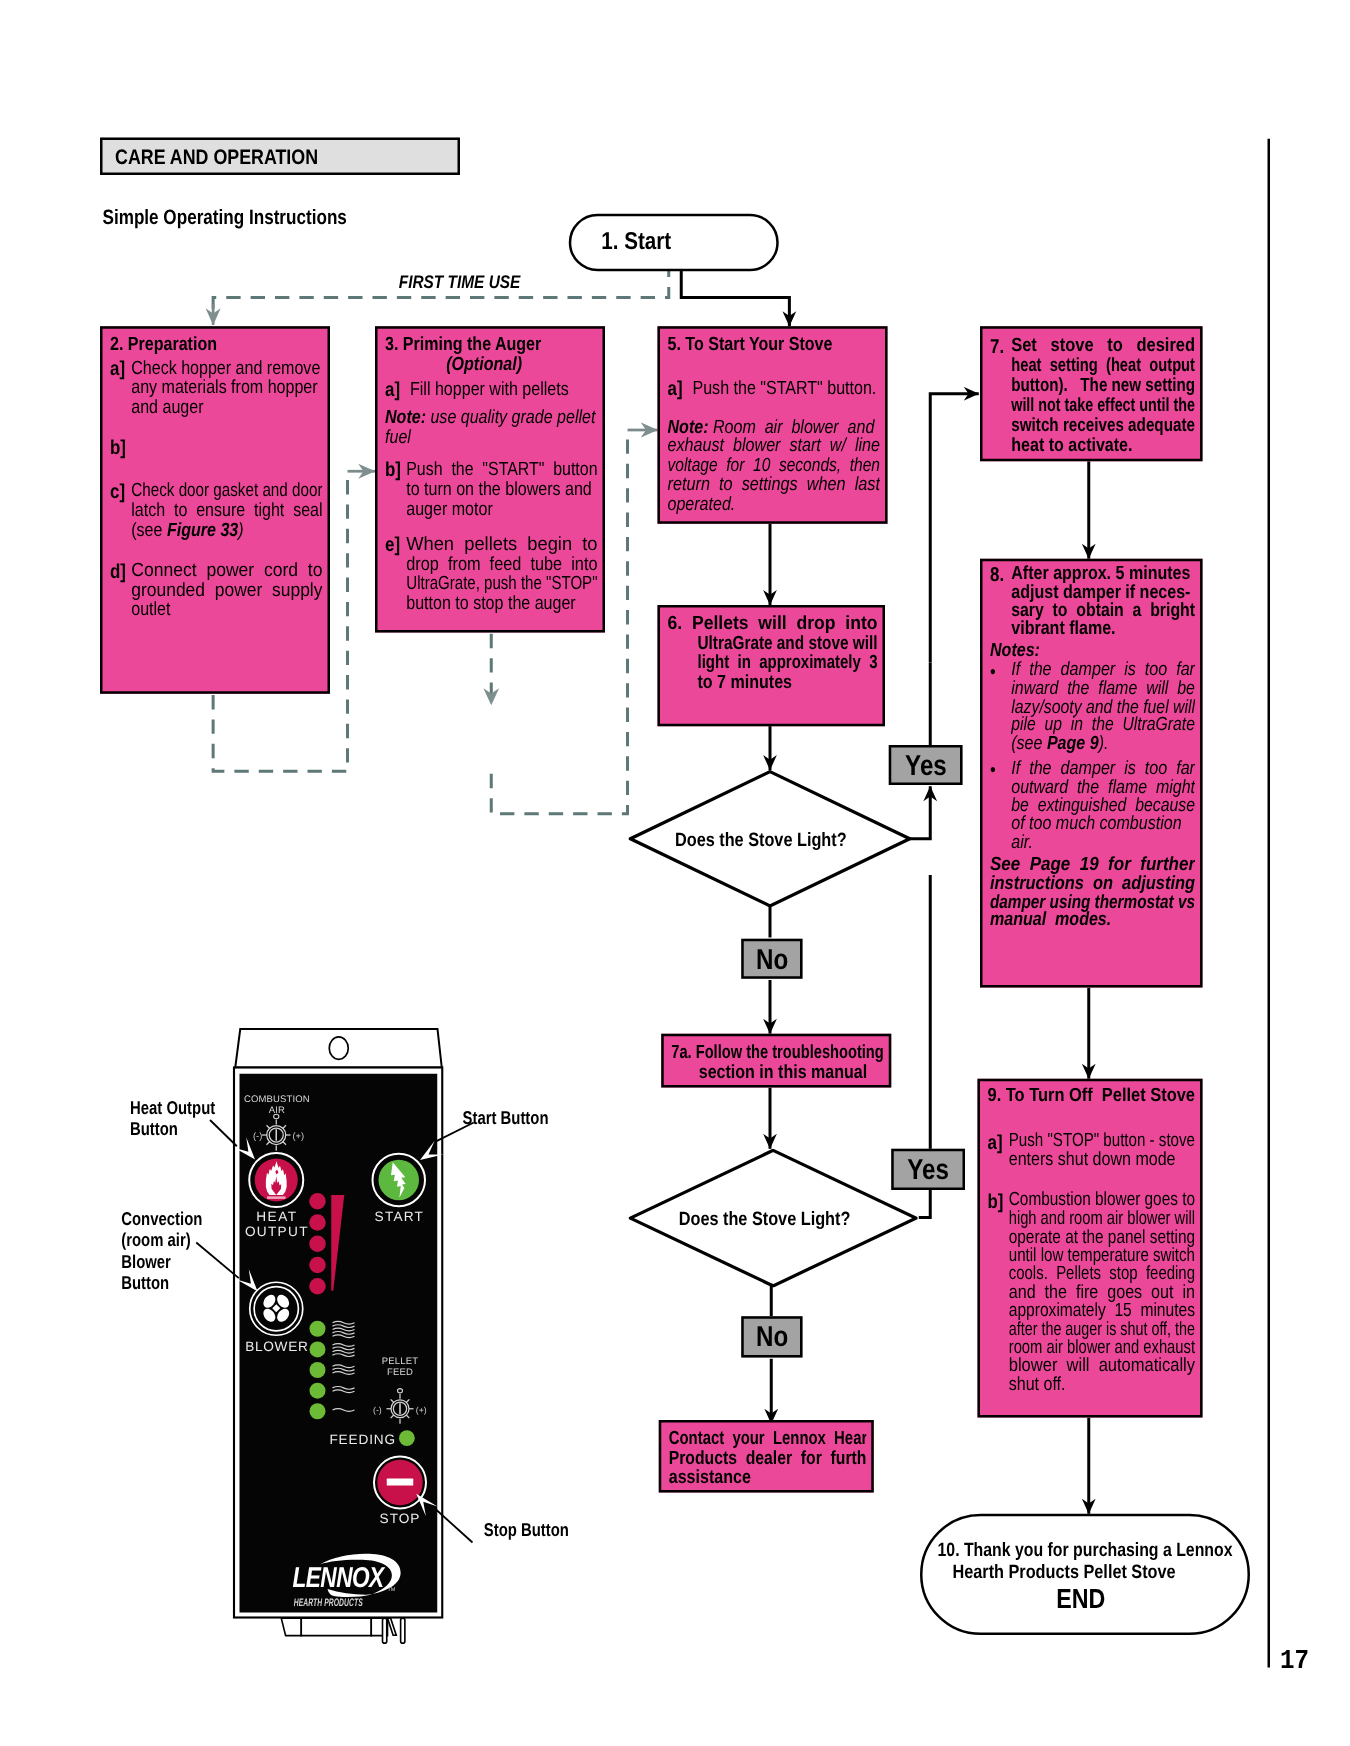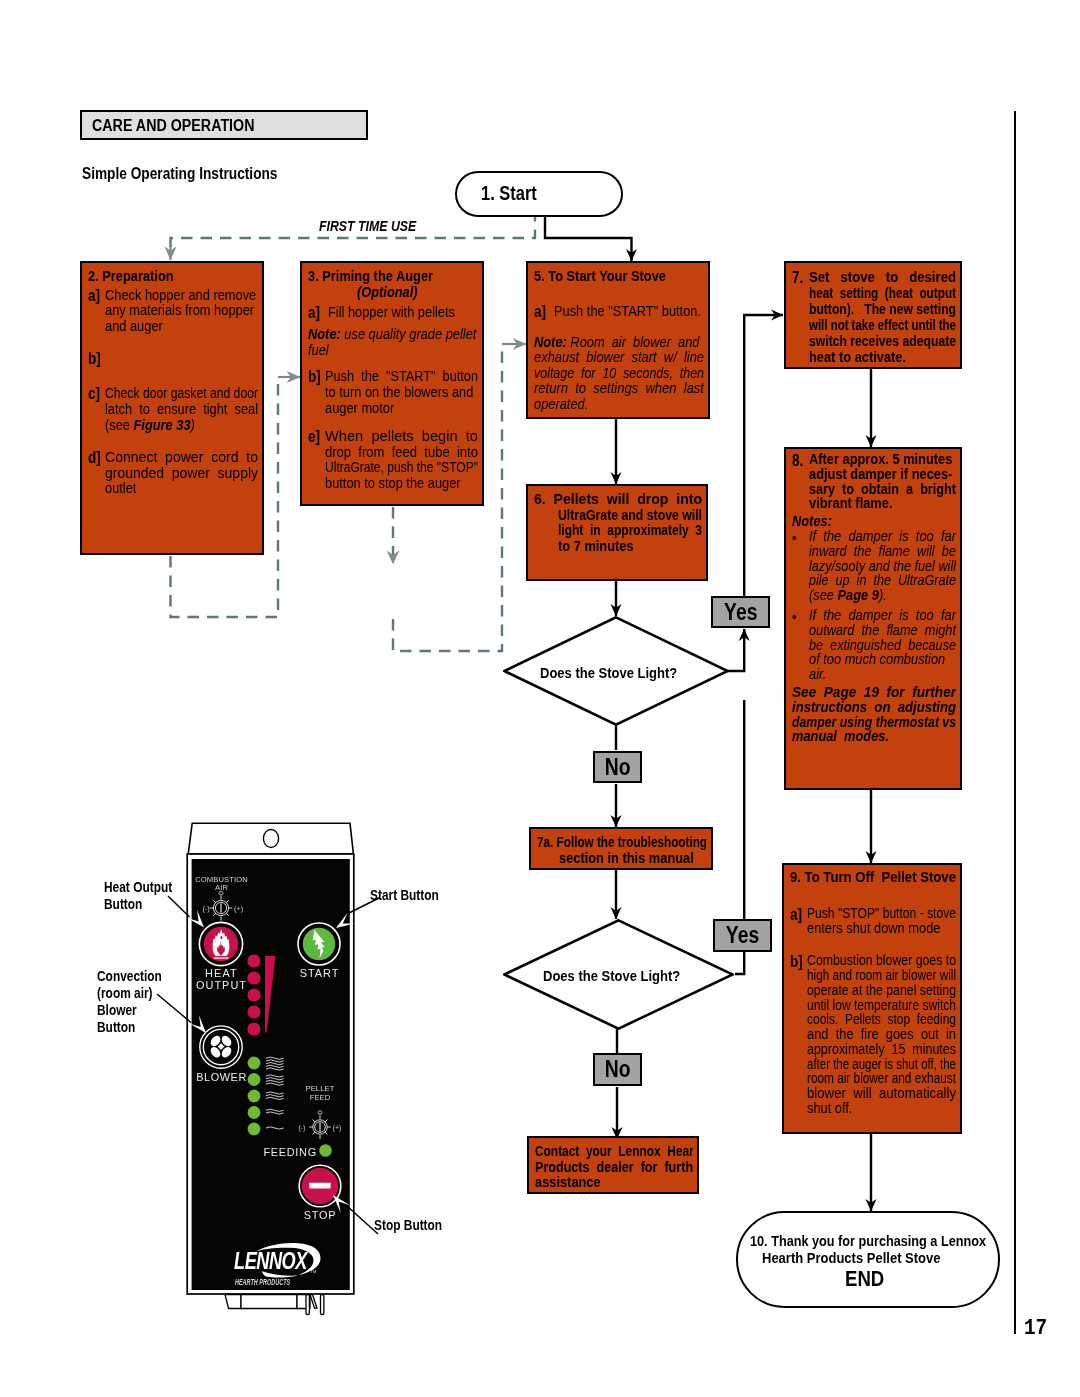--- a/index.html
+++ b/index.html
@@ -11,21 +11,21 @@
 
   
   #sec-bar{position:absolute;left:80px;top:110px;width:288px;height:30px;
            border:2.6px solid #000;background:#dfdfdf;box-sizing:border-box;}
   #sec-bar .lbl{position:absolute;left:9.5px;top:3.5px;font-weight:bold;font-size:16.8px;
            transform:scaleX(0.85);transform-origin:left top;white-space:nowrap;}
   #subtitle{left:81.5px;top:164px;font-weight:bold;font-size:16.6px;
            transform:scaleX(0.825);transform-origin:left top;white-space:nowrap;}
 
   
-  .box{position:absolute;border:2.3px solid #000;background:#c2410c;box-sizing:border-box;z-index:2;}
+  .box{position:absolute;border:2.3px solid #000;background:#ec4899;box-sizing:border-box;z-index:2;}
   .oval{position:absolute;border:2.4px solid #000;background:#fff;box-sizing:border-box;z-index:2;}
   .lbl-box{position:absolute;border:2.3px solid #000;background:#a3a3a3;box-sizing:border-box;
            z-index:3;font-weight:bold;font-size:23px;text-align:center;}
   .lbl-box span{display:block;transform:scaleX(0.84);transform-origin:center top;}
 
   
   .c{display:inline-block;transform:scaleX(0.845);transform-origin:left top;white-space:pre;}
   .ln{overflow:visible;}
   .ln{font-size:15.2px;line-height:15.6px;height:15.6px;white-space:nowrap;}
   .tb{font-weight:bold;}
@@ -91,21 +91,21 @@
   #margin-rule{left:1014px;top:111px;width:2.3px;height:1223px;background:#000;}
   #page-num{left:1024px;top:1316px;font-weight:bold;font-size:22px;font-family:Liberation Mono, monospace;}
   #page-num span{display:block;transform:scaleX(0.88);transform-origin:left top;}
 
   
   #panel-host{position:absolute;left:186px;top:815px;width:400px;height:560px;z-index:2;}
   #panel-svg{position:absolute;left:0;top:0;}
   #co-heat{left:-82px;top:64px;}
   #co-start{left:184px;top:72px;}
   #co-conv{left:-89px;top:153px;}
-  #co-stop{left:188px;top:402px;}
+  #co-stop{left:201px;top:402px;}
 
   .gap3{height:3px;}
   .gap4{height:4px;}
   .gap5{height:5px;}
   .gap11{height:11px;}
   .gap13{height:13px;}
   .gap17{height:17px;}
   .gap19{height:19px;}
 
   

